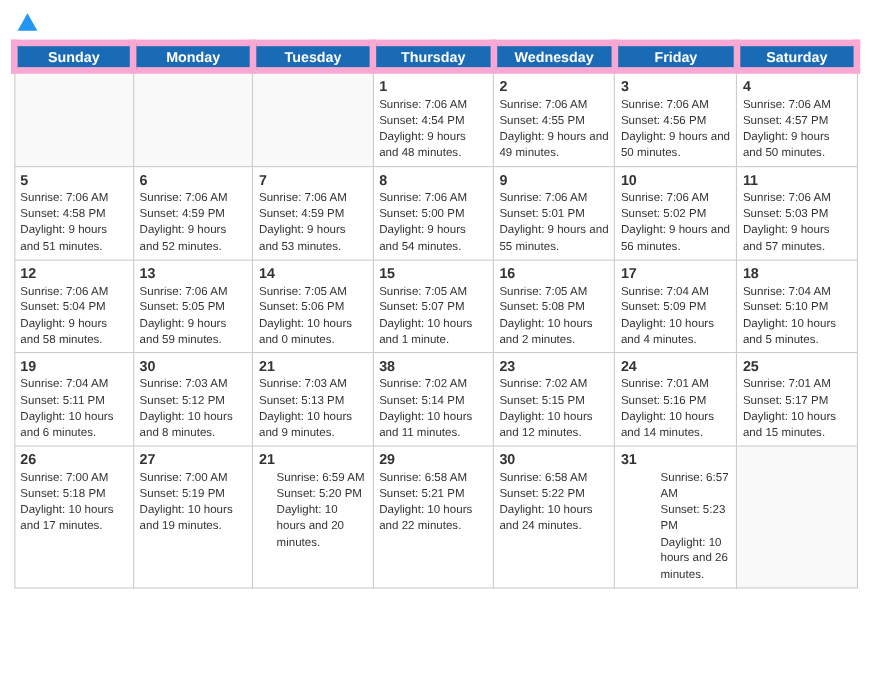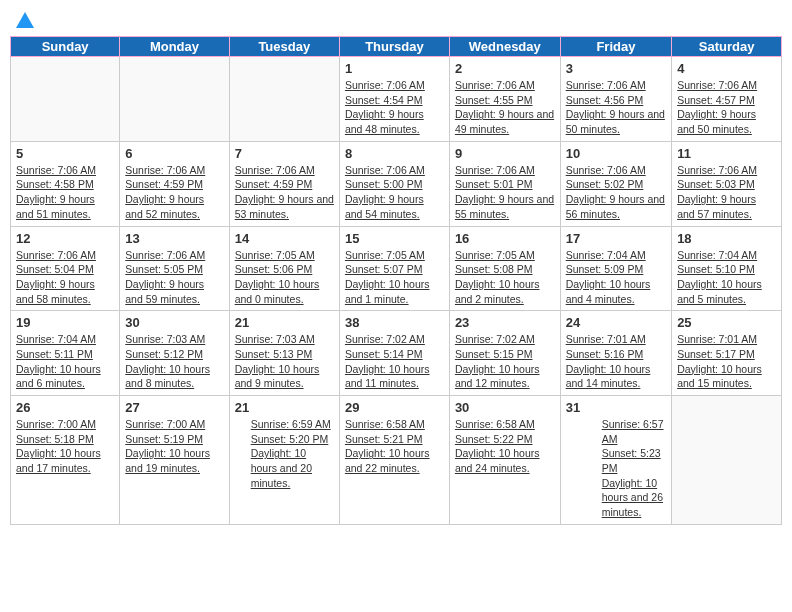--- a/index.html
+++ b/index.html
@@ -49,21 +49,21 @@
       border-collapse: collapse;
       border: 1px solid #ccc;
     }
     .day-header {
       background-color: #1a6bb5;
       color: #fff;
       text-align: center;
       font-size: 13px;
       font-weight: bold;
       padding: 2px 2px;
-      border: 1px solid #f9a8d4;
+      border: 6px solid #f9a8d4;
     }
     .cal-cell {
       vertical-align: top;
       border: 1px solid #ccc;
       padding: 4px 5px;
       width: 113px;
       min-height: 80px;
       background: #fff;
     }
     .cal-cell.empty {
@@ -72,21 +72,20 @@
     .date-num {
       font-size: 13px;
       font-weight: bold;
       color: #333;
       margin-bottom: 2px;
     }
     .cell-info {
       font-size: 10.5px;
       color: #333;
       line-height: 1.4;
-      text-decoration: underline;
     }
   </style>
 </head>
 <body>
 
 <div class="header">
   <div class="logo">
     <div style="display:flex;flex-direction:column;align-items:center;">
       <div style="display:flex;align-items:center;">
         <span class="logo-text-general"></span>

